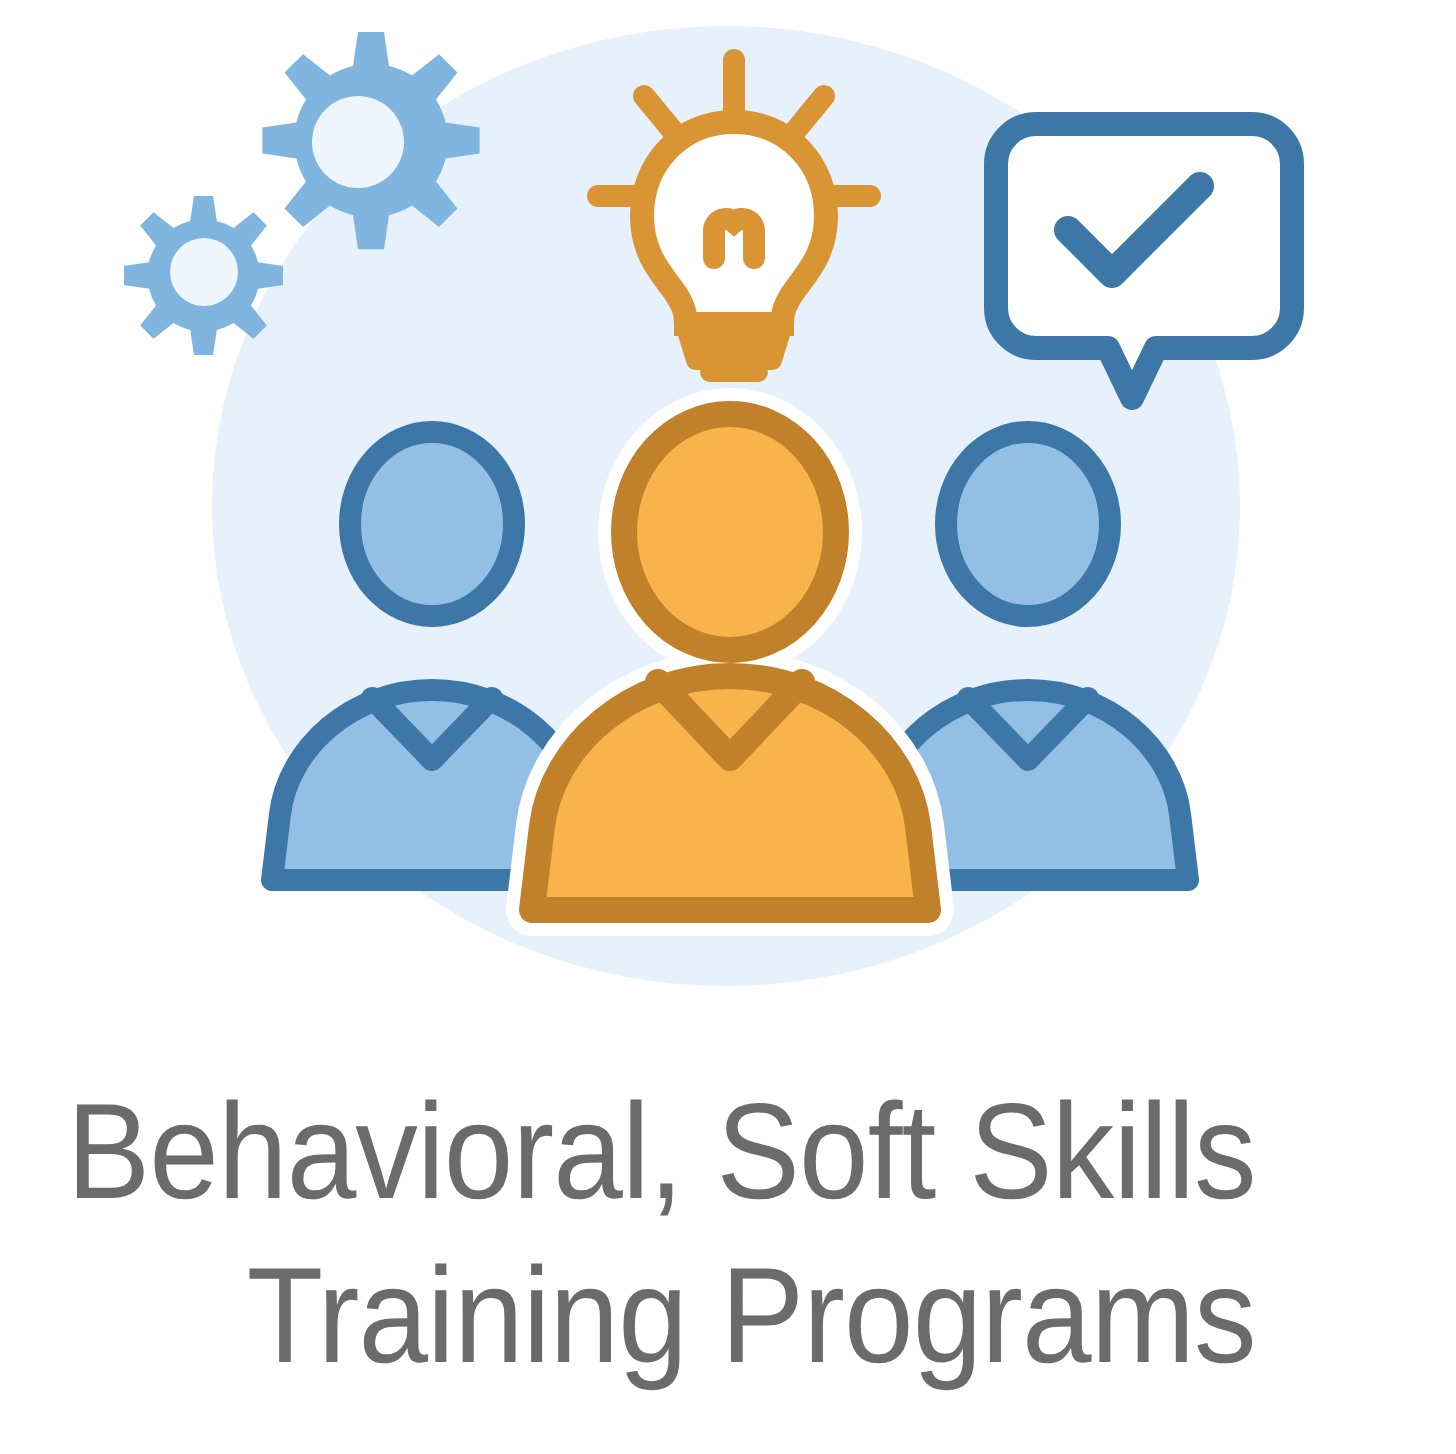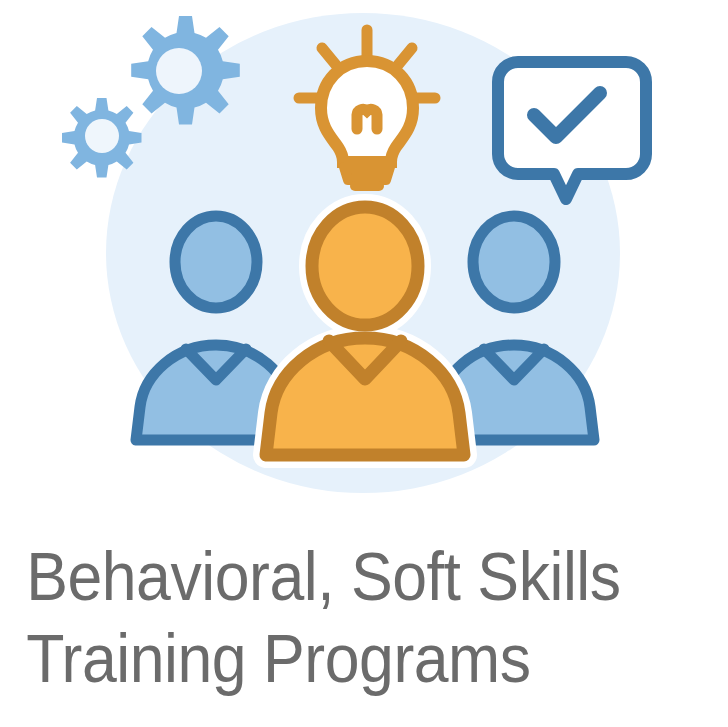--- a/index.html
+++ b/index.html
@@ -28,21 +28,21 @@
   #illustration svg {
     display: block;
     width: 728px;
     height: 520px;
   }
   #caption {
     position: absolute;
     left: 0;
     top: 535px;
     width: 654px;
-    text-align: left;
+    text-align: right;
     color: #6b6b6b;
   }
   .caption-line {
     display: block;
     font-family: "Liberation Sans", sans-serif;
     font-size: 68px;
     font-weight: 400;
     line-height: 82px;
     letter-spacing: -0.5px;
     color: #6b6b6b;

